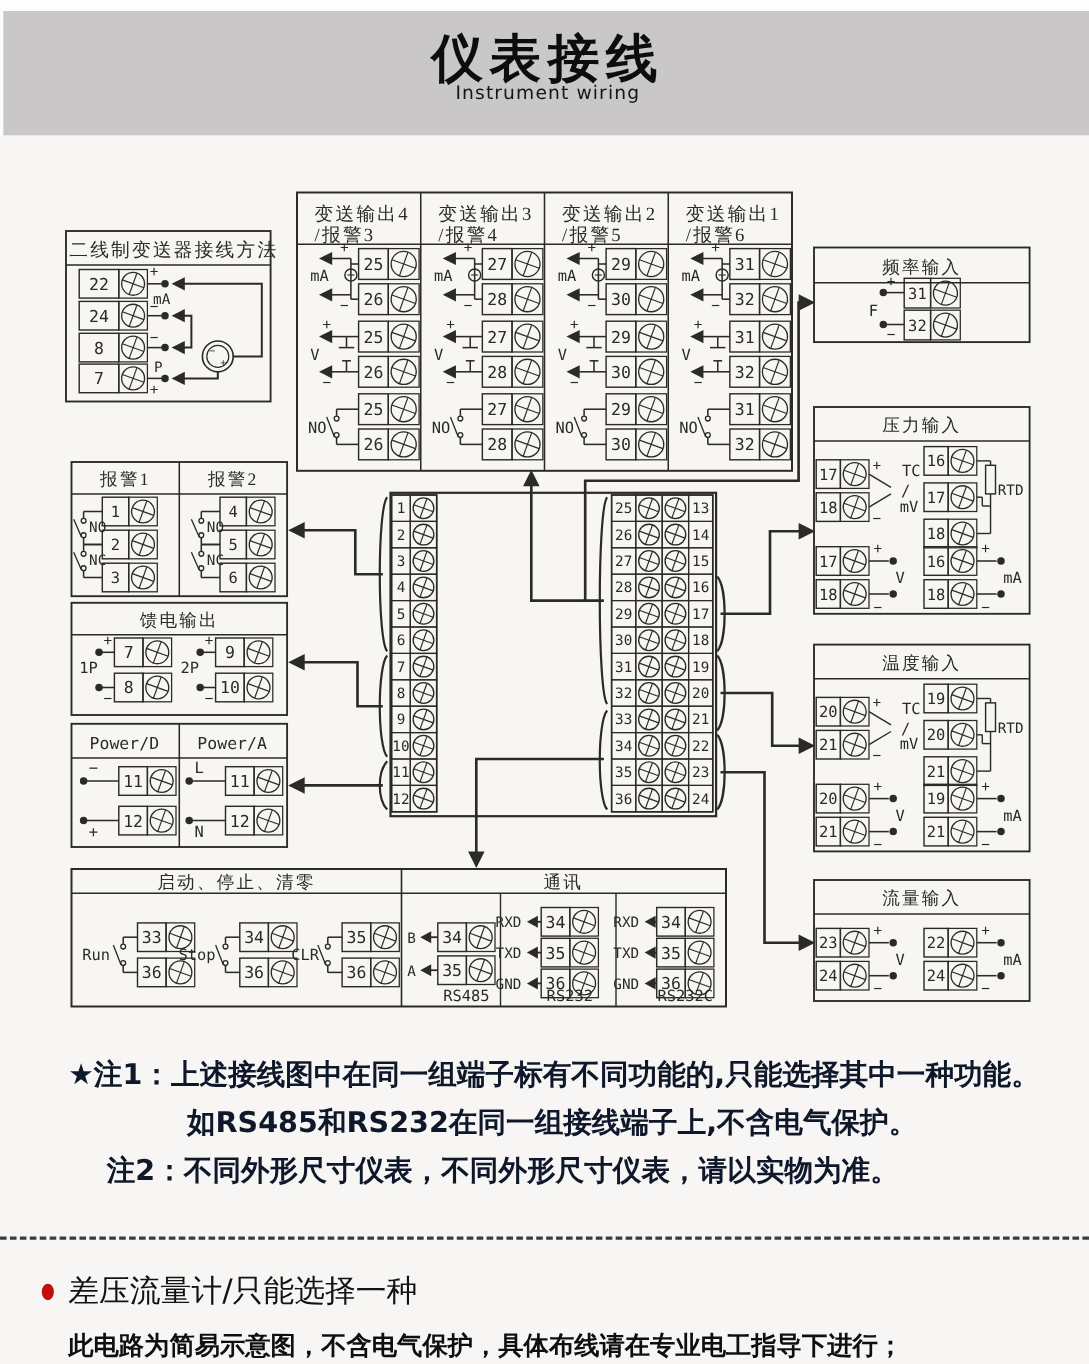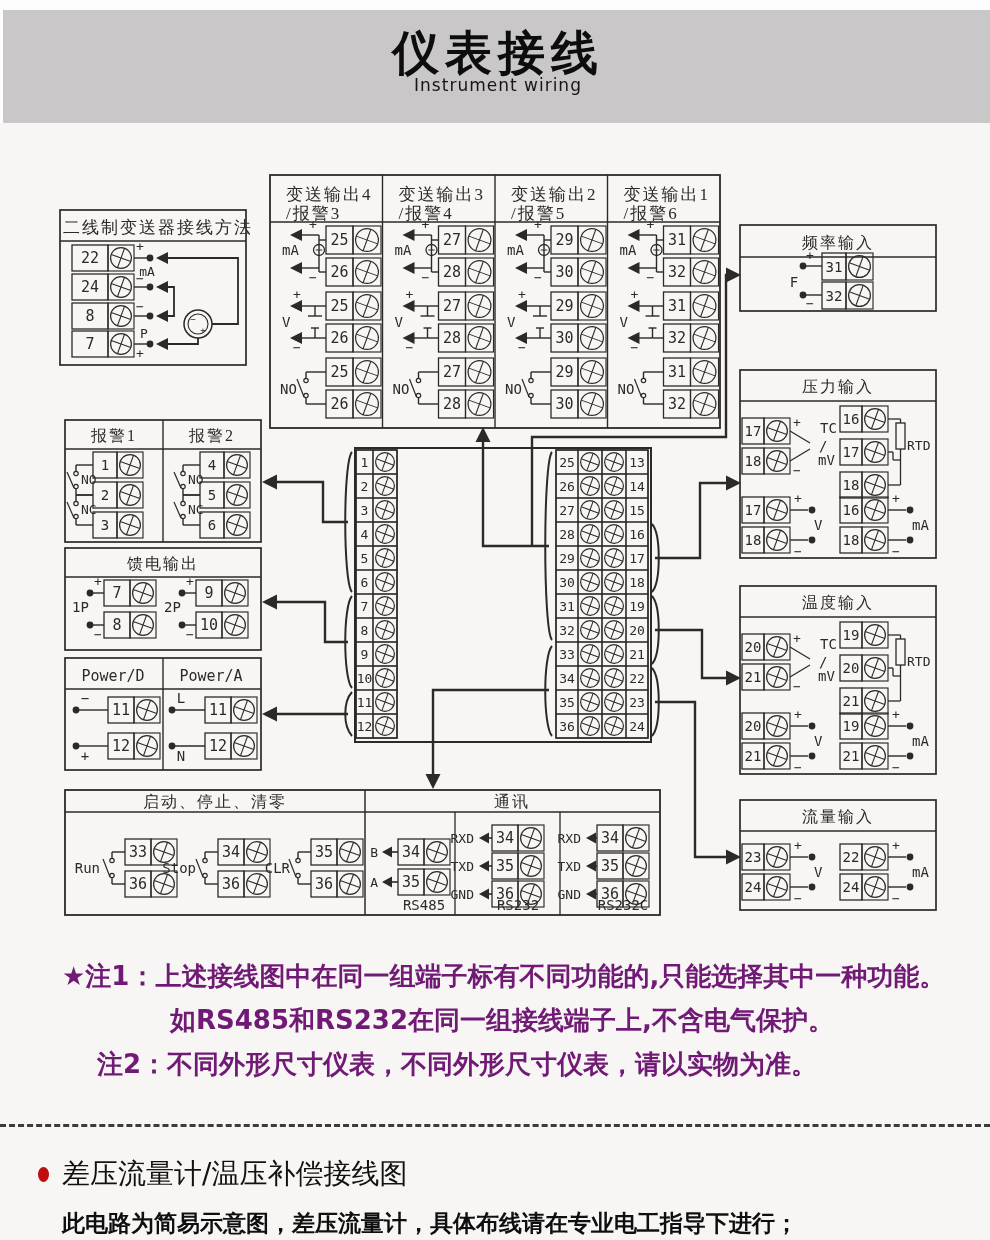--- a/index.html
+++ b/index.html
@@ -4,21 +4,21 @@
 <style>
   html,body{margin:0;padding:0}
   body{width:990px;height:1240px;position:relative;overflow:hidden;background:#fdfdfd;
        font-family:"DejaVu Sans",sans-serif}
   .canvas{position:absolute;left:0;top:123px;width:990px;height:1117px;background:#f7f6f4}
   .band{position:absolute;left:3px;top:10px;width:990px;height:113px;background:#c9c7c8;text-align:center}
   .band h1{margin:12px 0 0;font-size:47px;font-weight:700;letter-spacing:6px;color:#0d0d0d;
            font-family:"DejaVu Sans",sans-serif}
   .band .sub{margin-top:-10px;font-size:17px;letter-spacing:1px;color:#161616}
   #diagram{position:absolute;left:0;top:140px}
-  .notes p{position:absolute;margin:0;font-size:26px;font-weight:700;color:#701a75;white-space:nowrap}
+  .notes p{position:absolute;margin:0;font-size:26px;font-weight:700;color:#0f172a;white-space:nowrap}
   .n1{left:62px;top:959px}
   .n2{left:170px;top:1003px}
   .n3{left:97px;top:1047px}
   .dash{position:absolute;left:0;top:1124px;width:990px;height:0;border-top:3px dashed #3c3c3c}
   .bullet{position:absolute;left:38px;top:1167px;width:11px;height:15px;border-radius:50%;background:#c00d0d}
   h2.s2{position:absolute;left:62px;top:1155px;margin:0;font-size:28px;font-weight:400;color:#121212;white-space:nowrap}
   p.s2b{position:absolute;left:62px;top:1208px;margin:0;font-size:23px;font-weight:700;color:#0f0f0f;white-space:nowrap}
 </style>
 </head>
 <body>
@@ -1181,14 +1181,14 @@
 
 <div class="notes">
   <p class="n1">★注1：上述接线图中在同一组端子标有不同功能的,只能选择其中一种功能。</p>
   <p class="n2">如RS485和RS232在同一组接线端子上,不含电气保护。</p>
   <p class="n3">注2：不同外形尺寸仪表，不同外形尺寸仪表，请以实物为准。</p>
 </div>
 
 <div class="dash"></div>
 
 <span class="bullet"></span>
-<h2 class="s2">差压流量计/温压补偿接线图</h2>
-<p class="s2b">此电路为简易示意图，差压流量计，具体布线请在专业电工指导下进行；</p>
+<h2 class="s2">差压流量计/只能选择一种</h2>
+<p class="s2b">此电路为简易示意图，不含电气保护，具体布线请在专业电工指导下进行；</p>
 
 </body></html>

